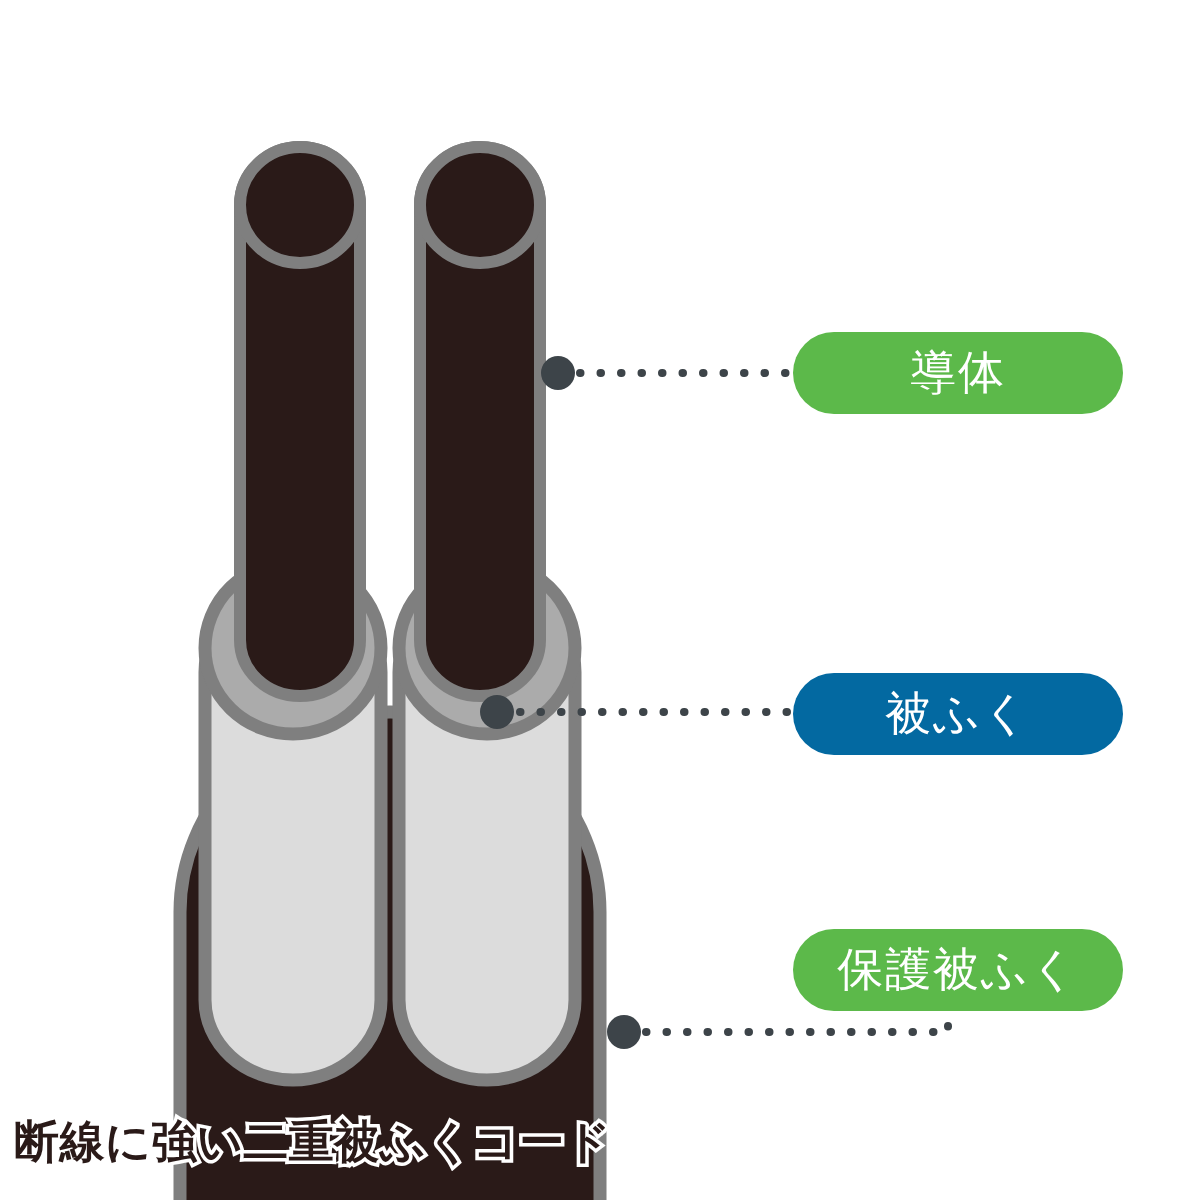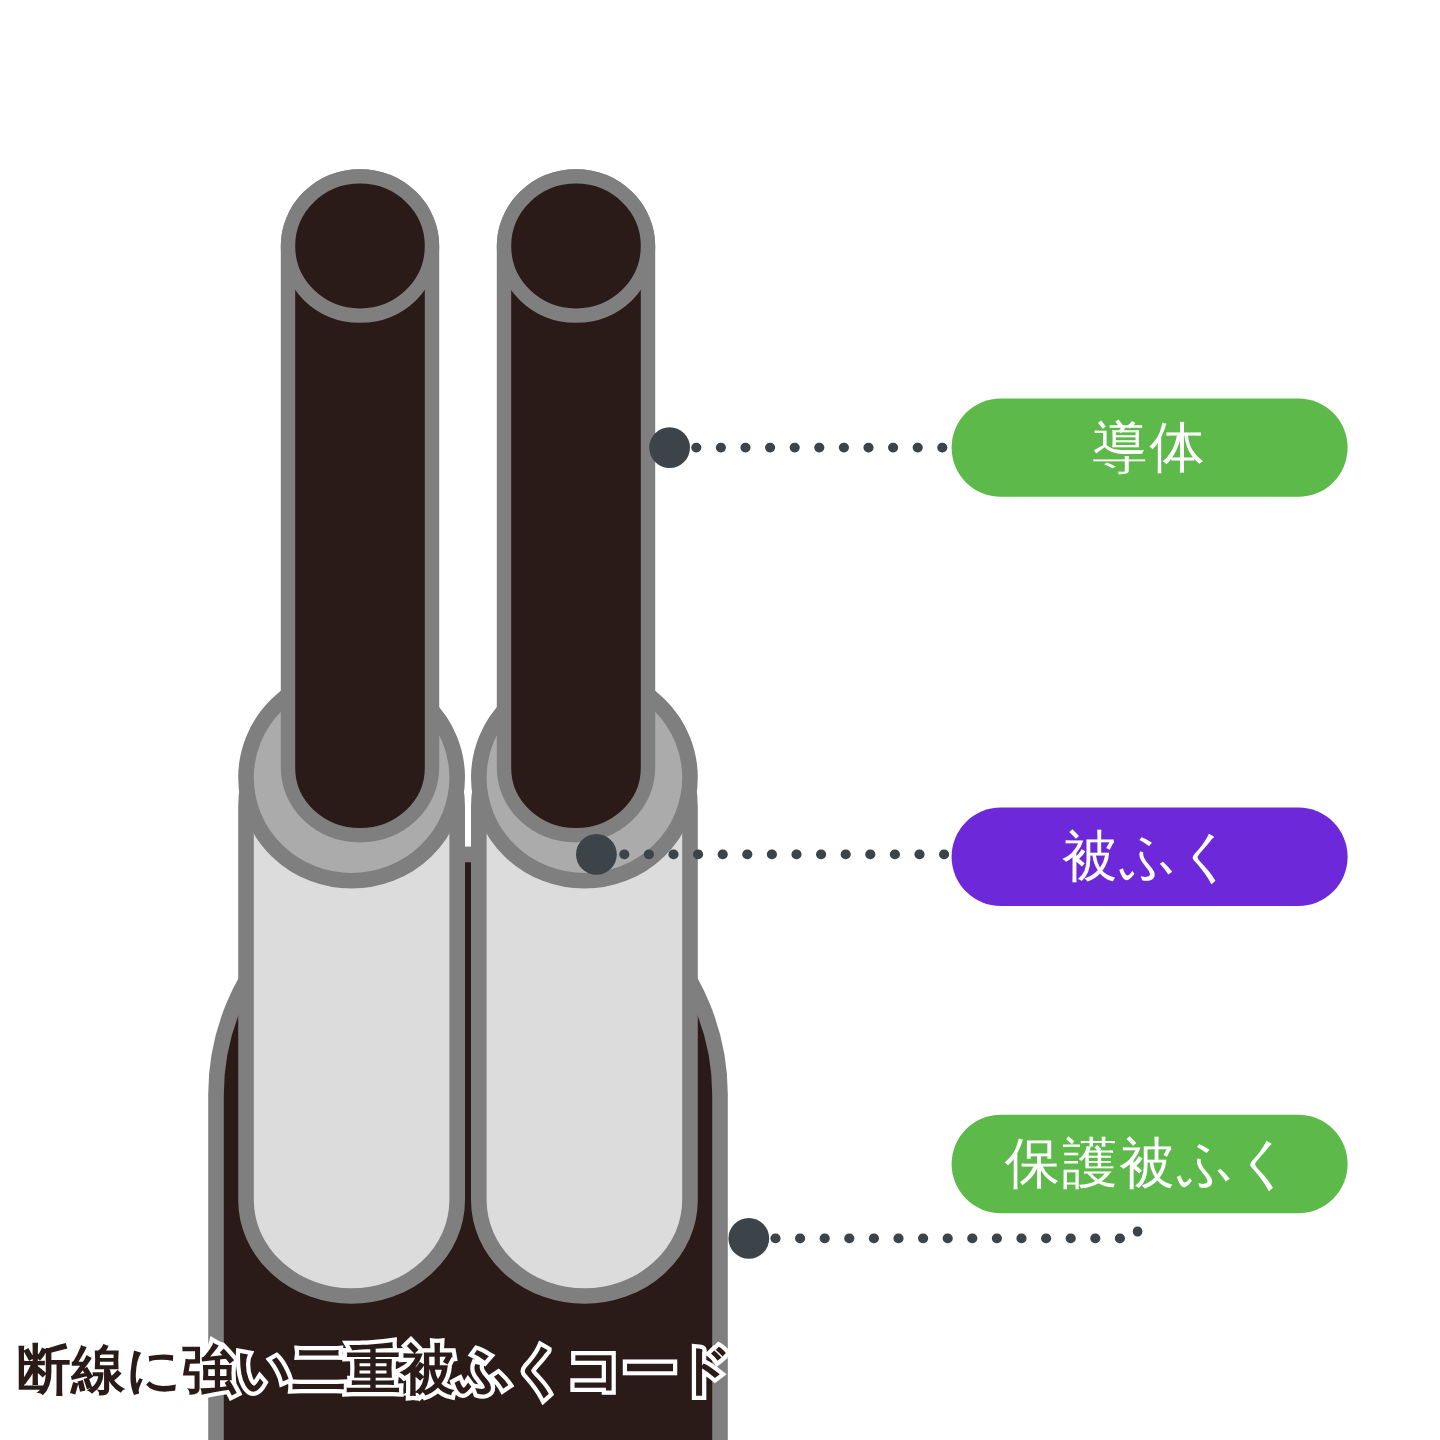--- a/index.html
+++ b/index.html
@@ -171,21 +171,21 @@
         <circle cx="624" cy="1032" r="17" fill="#3d4449"></circle>
       </g>
 
     </g>
   </svg>
 
   <div class="pill" id="pill-conductor" style="background: rgb(92, 185, 74); color: rgb(255, 255, 255);">
     <span class="pill-label">導体</span>
   </div>
 
-  <div class="pill" id="pill-insulation" style="background: #6d28d9; color: rgb(255, 255, 255); text-align: right;">
+  <div class="pill" id="pill-insulation" style="background: #0369a1; color: rgb(255, 255, 255); text-align: right;">
     <span class="pill-label">被ふく</span>
   </div>
 
   <div class="pill" id="pill-jacket" style="background: rgb(92, 185, 74); color: rgb(255, 255, 255);">
     <span class="pill-label">保護被ふく</span>
   </div>
 
   <div id="caption" style="color: rgb(255, 255, 255); -webkit-text-stroke: 7px rgb(255, 255, 255);">断線に強い二重被ふくコード</div>
   <div id="caption-inner" style="color: rgb(42, 26, 24);">断線に強い二重被ふくコード</div>
 

